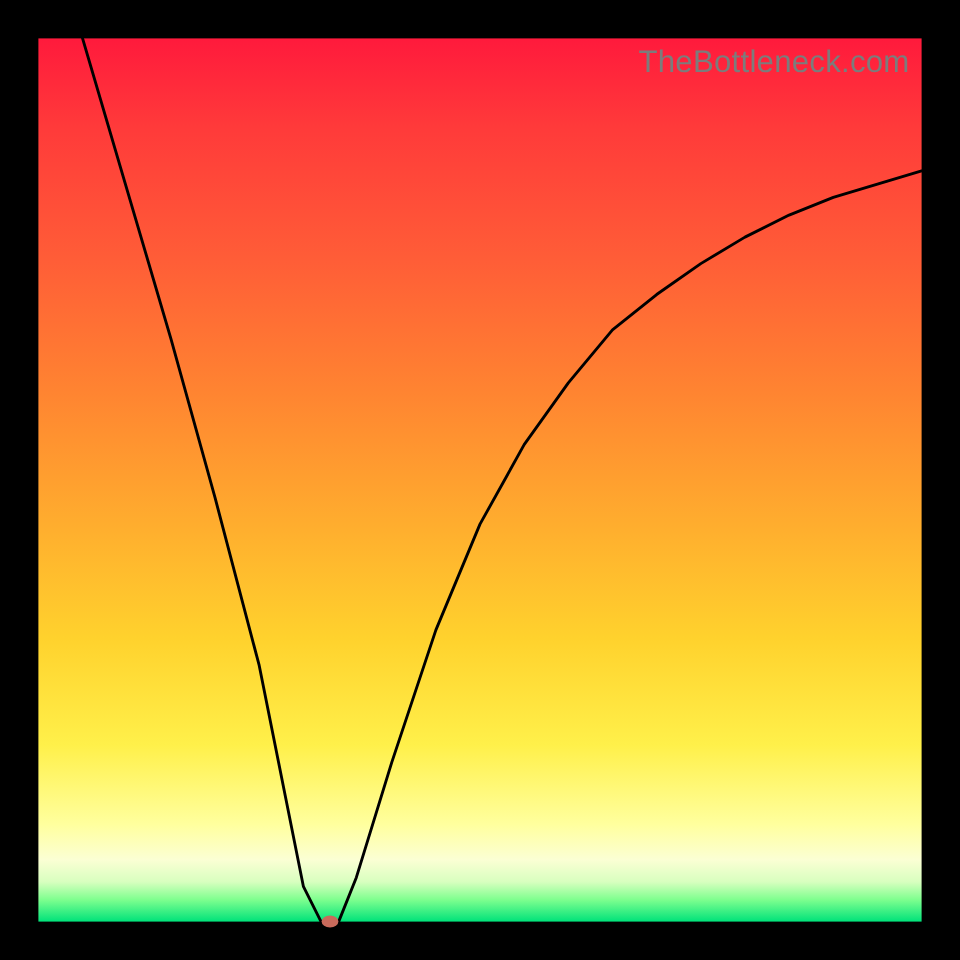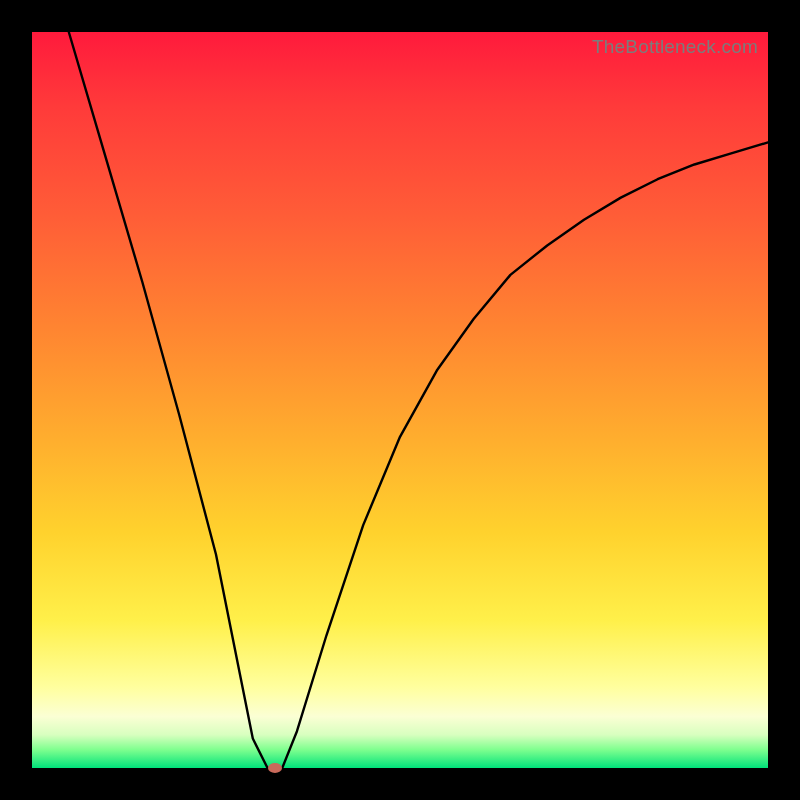--- a/index.html
+++ b/index.html
@@ -38,21 +38,21 @@
       #d8ffbf 95.5%,
       #7fff8f 97.5%,
       #00e27a 100%
     );
   }
   .watermark {
     position: absolute;
     top: 4px;
     right: 10px;
     color: #7c7c7c;
-    font-size: 19px;
+    font-size: 26px;
     font-weight: 500;
     letter-spacing: 0.2px;
     user-select: none;
   }
   svg.curve {
     position: absolute;
     left: 0; top: 0;
     width: 100%;
     height: 100%;
     overflow: visible;

